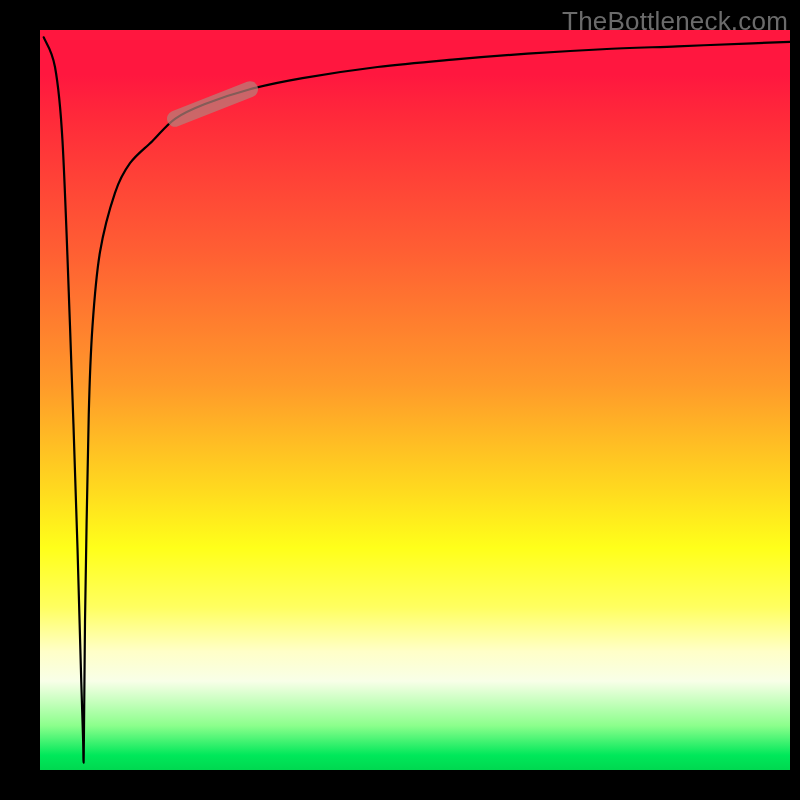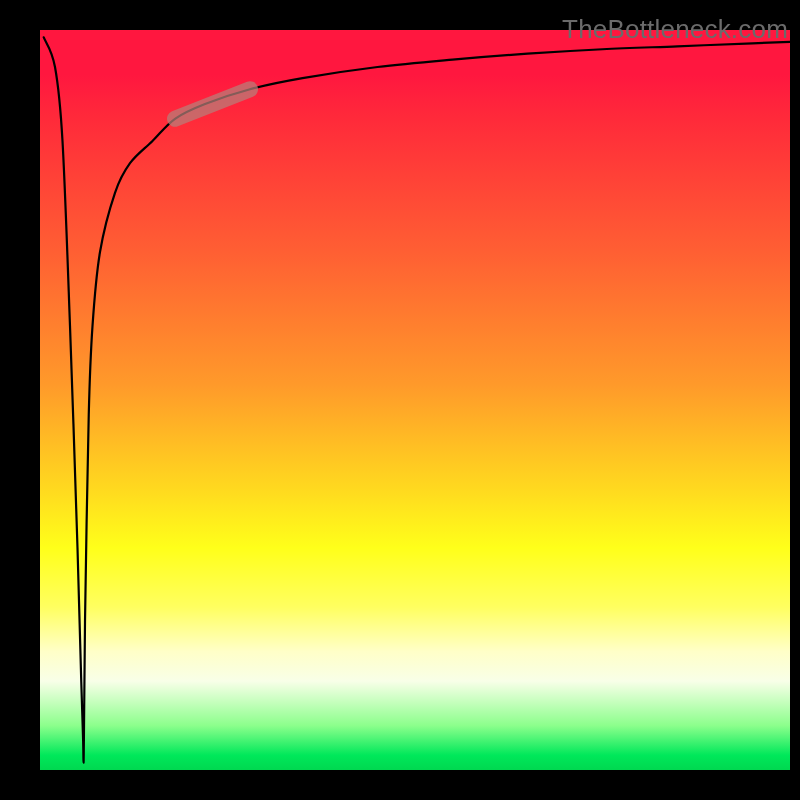--- a/index.html
+++ b/index.html
@@ -39,21 +39,20 @@
     );
   }
   .attribution {
     position: absolute;
     top: 6px;
     right: 12px;
     font-family: Arial, Helvetica, sans-serif;
     font-size: 26px;
     color: #6b6b6b;
     letter-spacing: 0.2px;
-    margin-top: 8px;
   }
   svg.curve {
     position: absolute;
     left: 0;
     top: 0;
     width: 750px;
     height: 740px;
     overflow: visible;
   }
   .ink {

